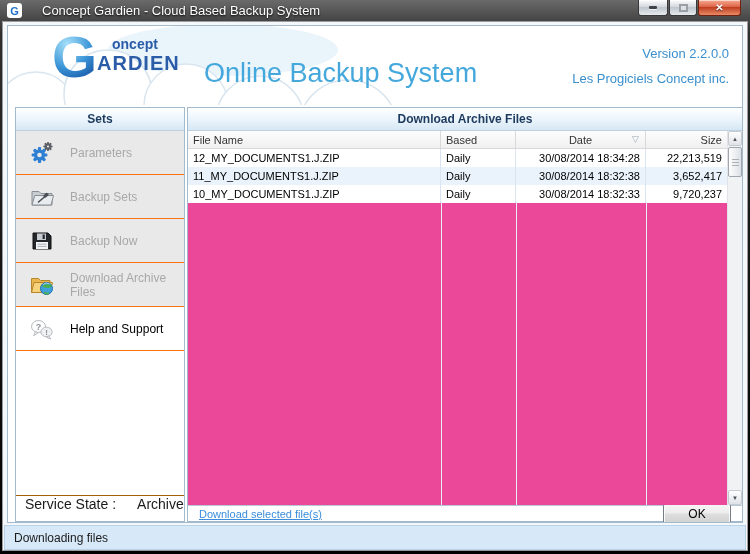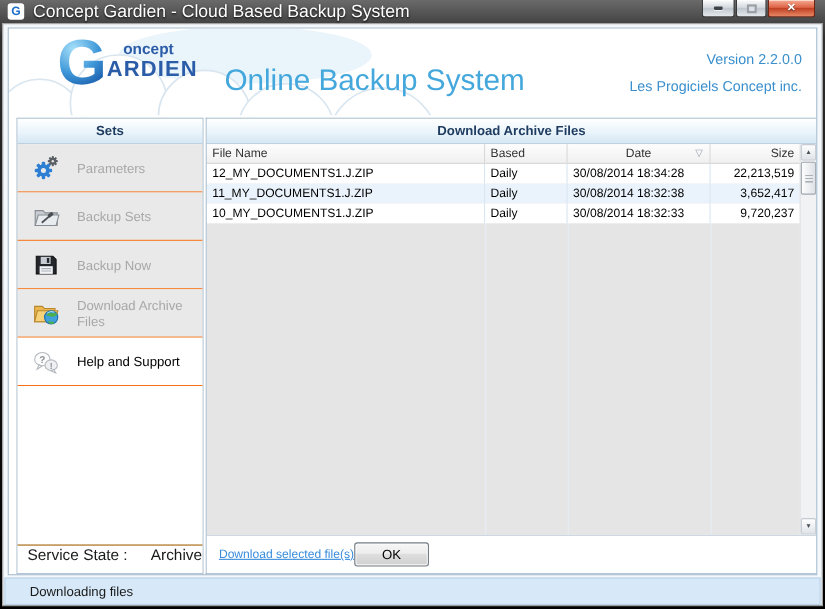--- a/index.html
+++ b/index.html
@@ -3,21 +3,21 @@
 <meta charset="utf-8">
 <style>
   *{box-sizing:border-box;margin:0;padding:0}
   html,body{width:750px;height:554px;font-family:"Liberation Sans",sans-serif;background:#fff}
 
   .window{width:750px;height:554px;background:linear-gradient(#6a6a6a,#2e2e2e 6%,#141414 50%,#000);padding:0 2px 3px;display:flex;flex-direction:column}
 
   
   .titlebar{height:21px;display:flex;align-items:center;position:relative;color:#fff;flex:none}
   .titlebar-icon{width:15px;height:15px;background:#fff;border-radius:3px;margin-left:5px;display:flex;align-items:center;justify-content:center;font-weight:bold;color:#1d6fc9;font-size:11px;flex:none}
-  .titlebar-text{margin-left:8px;font-size:16px;text-shadow:0 1px 2px #000;white-space:nowrap}
+  .titlebar-text{margin-left:20px;font-size:13px;text-shadow:0 1px 2px #000;white-space:nowrap}
   .win-controls{position:absolute;top:0;right:7px;display:flex}
   .win-btn{height:16px;border:1px solid #383838;border-top:none;border-radius:0 0 3px 3px;display:flex;align-items:center;justify-content:center;margin-left:1px;box-shadow:inset 0 1px 0 rgba(255,255,255,.55);cursor:default}
   .win-btn.min,.win-btn.max{background:linear-gradient(#fdfdfd,#d4d9de 45%,#bfc6cd 50%,#e6eaee)}
   .win-btn.min{width:30px}.win-btn.max{width:28px}
   .win-btn.close{width:43px;background:linear-gradient(#f6ab92,#dd6347 45%,#bf3f22 50%,#e88a66);border-color:#6e220f}
   .glyph-min{width:8px;height:3px;background:#3d4349;border-radius:1px;box-shadow:0 1px 0 rgba(255,255,255,.7)}
   .glyph-max{width:9px;height:8px;border:2px solid #9aa0a6;background:#dde1e6}
   .glyph-close{font-size:10px;font-weight:bold;color:#fff;text-shadow:0 1px 1px rgba(0,0,0,.6);line-height:1}
 
   
@@ -45,50 +45,50 @@
   .menu-item.disabled{background:#e9e9e9;color:#a8a8a8}
   .menu-item.active{background:#fff;color:#000}
   .mi-icon{width:26px;height:26px;flex:none}
   .menu-spacer{flex:1;background:#fff}
   .service-row{height:26px;border-top:1px solid #a16207;display:flex;align-items:flex-start;font-size:14px;color:#1a1a1a;padding-left:9px;background:#fff;flex:none}
   .service-value{margin-left:21px}
 
   .main-col{flex:1;margin-left:2px;border:1px solid #a3bacc;border-right:none;display:flex;flex-direction:column;min-width:0;background:#fff}
 
   
-  .table-wrap{flex:1;position:relative;min-height:0;background:#e5e5e5;overflow:hidden}
+  .table-wrap{flex:1;position:relative;min-height:0;background:#ec4899;overflow:hidden}
   .col-sep{position:absolute;top:0;bottom:0;width:1px;background:#e7eef5;z-index:0}
   .col-sep.s1{left:253px}.col-sep.s2{left:328px}.col-sep.s3{left:458px}
   .thead{position:relative;display:flex;height:18px;background:linear-gradient(#fdfdfd,#f0f0f0);border-bottom:1px solid #d9d9d9;font-size:11px;color:#333;z-index:2;margin-right:15px}
   .th{display:flex;align-items:center;padding:0 5px;border-right:1px solid #d9d9d9;position:relative;white-space:nowrap}
   .th.c-file{width:253px}.th.c-type{width:75px}
   .th.c-date{width:130px;justify-content:center}
   .th.c-size{flex:1;justify-content:flex-end;border-right:none}
   .sort-glyph{position:absolute;right:6px;top:4px;font-size:9px;line-height:1;color:#9aa7b4}
   .trow{position:relative;display:flex;height:18px;font-size:11px;color:#000;z-index:1;background:#fff;margin-right:15px;cursor:default}
   .trow.alt{background:#eaf3fb}
   .td{padding:0 5px;line-height:18px;border-right:1px solid #d9e6f2;white-space:nowrap;overflow:hidden}
   .td.c-file{width:253px}.td.c-type{width:75px}
-  .td.c-date{width:130px;text-align:left}
+  .td.c-date{width:130px;text-align:right}
   .td.c-size{flex:1;text-align:right;border-right:none}
 
   
   .scrollbar{position:absolute;top:0;right:0;bottom:0;width:15px;background:#f1f2f4;border-left:1px solid #e0e3e7;z-index:3}
   .scroll-btn{position:absolute;left:0;width:14px;height:15px;background:linear-gradient(#fefefe,#dfe3e8);border:1px solid #c6cbd2;border-radius:2px;display:flex;align-items:center;justify-content:center;font-size:6px;color:#4a5056;line-height:1}
   .scroll-btn.up{top:0}.scroll-btn.down{bottom:0}
   .scroll-thumb{position:absolute;left:0;top:16px;width:14px;height:30px;background:linear-gradient(90deg,#fdfdfd,#dde1e6);border:1px solid #9fa6ad;border-radius:2px}
   .thumb-grip{position:absolute;left:3px;top:11px;width:7px;height:7px;background:repeating-linear-gradient(#aab0b8 0 1px,transparent 1px 3px)}
 
   
-  .panel-footer{height:35px;border-top:1px solid #b9c8d6;display:flex;align-items:center;padding:0 11px;background:#fff;flex:none}
+  .panel-footer{height:16px;border-top:1px solid #b9c8d6;display:flex;align-items:center;justify-content:space-between;padding:0 11px;background:#fff;flex:none}
   .download-link{font-size:11px;color:#3a8ddb;text-decoration:underline;cursor:pointer}
   .ok-button{width:68px;height:22px;border:1px solid #757d86;border-radius:3px;background:linear-gradient(#f6f6f6,#ededed 45%,#dedede 50%,#d0d0d0);font-size:12px;color:#000;box-shadow:inset 0 0 0 1px rgba(255,255,255,.85);font-family:"Liberation Sans",sans-serif}
 
   
-  .statusbar{height:25px;margin:0 1px;background:#d7e9f8;border:1px solid #b9d2e8;display:flex;align-items:center;padding-left:22px;font-size:12px;color:#1a1a1a;flex:none}
+  .statusbar{height:25px;margin:0 1px;background:#d7e9f8;border:1px solid #b9d2e8;display:flex;align-items:center;padding-left:9px;font-size:12px;color:#1a1a1a;flex:none}
 </style>
 </head>
 <body>
 
 <div class="window">
 
   <div class="titlebar">
     <div class="titlebar-icon">
       <span>G</span>
     </div>

